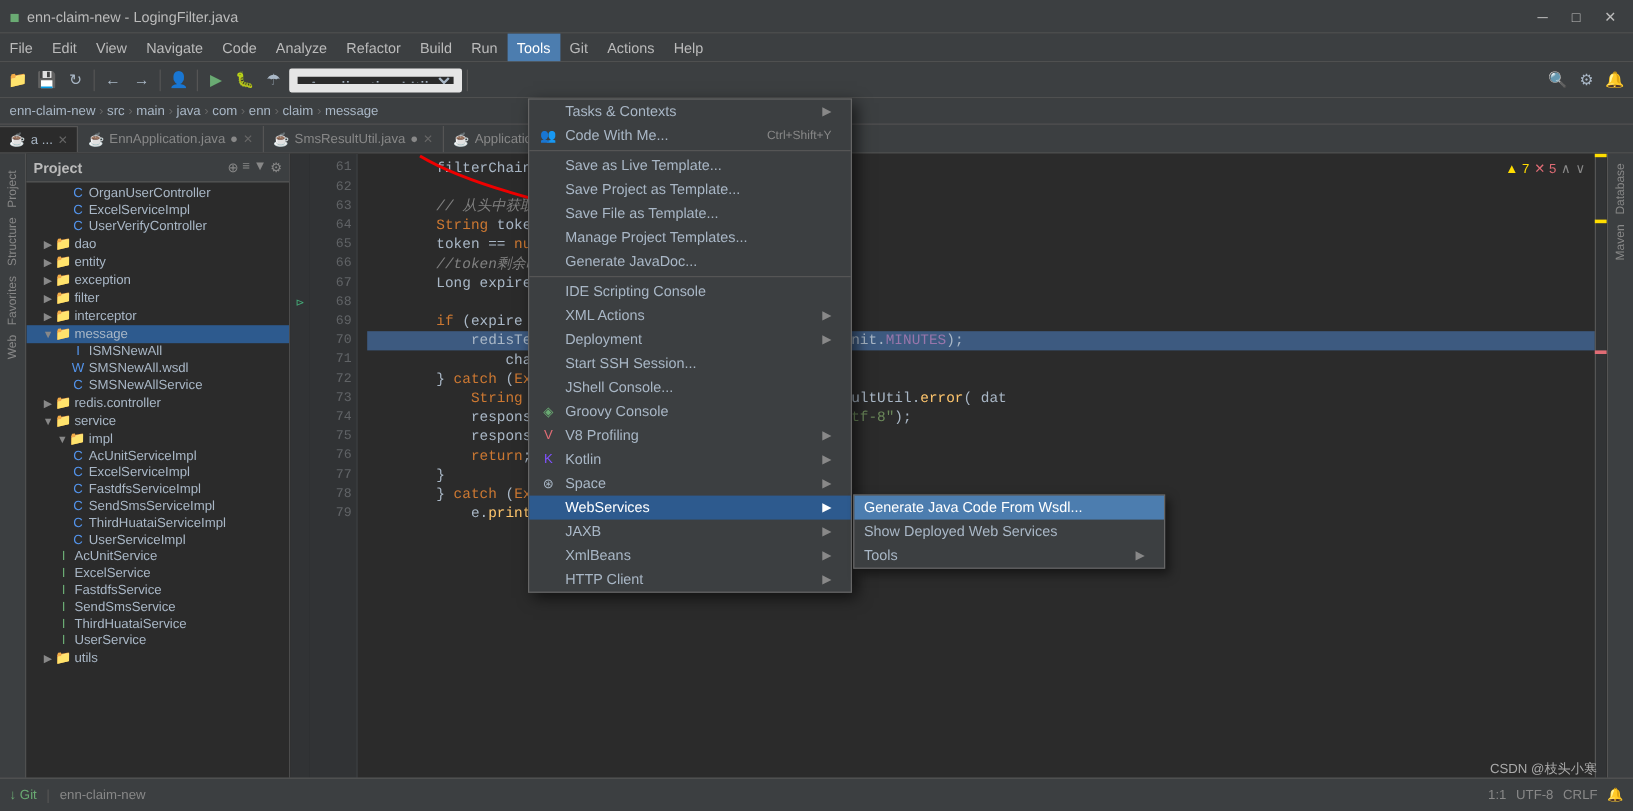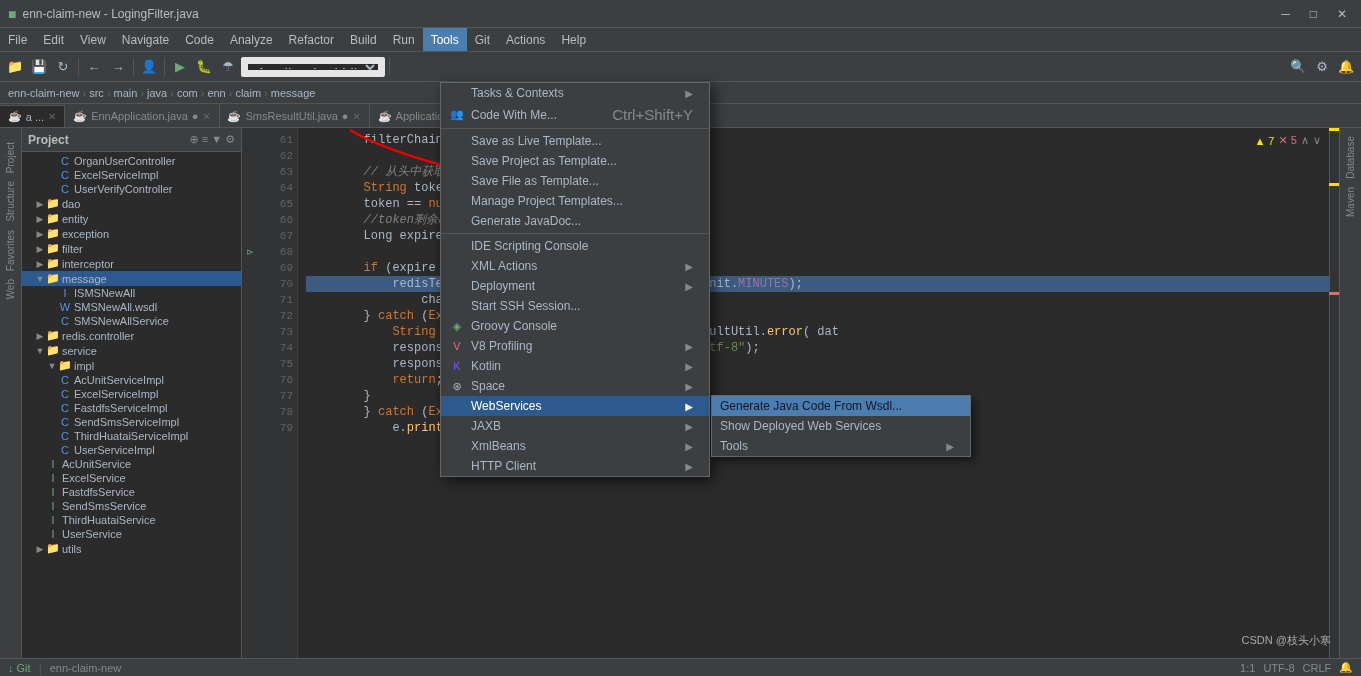--- a/index.html
+++ b/index.html
@@ -229,21 +229,21 @@
     .code-keyword { color: #cc7832; }
     .code-string { color: #6a8759; }
     .code-comment { color: #808080; font-style: italic; }
     .code-method { color: #ffc66d; }
     .code-number { color: #6897bb; }
     .code-highlight { background: #3d5a80; }
 
     
     .status-bar {
       background: #3c3f41;
-      height: 18px;
+      height: 28px;
       display: flex;
       align-items: center;
       padding: 0 8px;
       border-top: 1px solid #555;
       gap: 8px;
       position: absolute;
       bottom: 0;
       left: 0;
       right: 0;
     }
@@ -696,21 +696,21 @@
 <div style="position:absolute; top:82px; left:440px; z-index:1001;">
   <div style="background:#3c3f41; border:1px solid #666; min-width:270px; box-shadow:4px 4px 12px rgba(0,0,0,0.6);">
     <div class="menu-entry">
       <span class="menu-icon"></span>
       <span>Tasks &amp; Contexts</span>
       <span class="arrow" style="margin-left:auto;color:#888;">▶</span>
     </div>
     <div class="menu-entry">
       <span class="menu-icon">👥</span>
       <span>Code With Me...</span>
-      <span class="shortcut" style="margin-left:auto;color:#888;font-size:15px;text-align:center;">Ctrl+Shift+Y</span>
+      <span class="shortcut" style="margin-left:auto;color:#888;font-size:10px;text-align:center;">Ctrl+Shift+Y</span>
     </div>
     <div class="menu-divider"></div>
     <div class="menu-entry">
       <span class="menu-icon"></span>
       <span>Save as Live Template...</span>
     </div>
     <div class="menu-entry">
       <span class="menu-icon"></span>
       <span>Save Project as Template...</span>
     </div>
@@ -737,20 +737,24 @@
       <span class="arrow" style="margin-left:auto;color:#888;">▶</span>
     </div>
     <div class="menu-entry">
       <span class="menu-icon"></span>
       <span>Deployment</span>
       <span class="arrow" style="margin-left:auto;color:#888;">▶</span>
     </div>
     <div class="menu-entry">
       <span class="menu-icon"></span>
       <span>Start SSH Session...</span>
+    </div>
+    <div class="menu-entry">
+      <span class="menu-icon"></span>
+      <span>JShell Console...</span>
     </div>
     <div class="menu-entry">
       <span class="menu-icon" style="color:#6aab73;">◈</span>
       <span>Groovy Console</span>
     </div>
     <div class="menu-entry">
       <span class="menu-icon" style="color:#e06c75;">V</span>
       <span>V8 Profiling</span>
       <span class="arrow" style="margin-left:auto;color:#888;">▶</span>
     </div>
@@ -764,21 +768,21 @@
       <span>Space</span>
       <span class="arrow" style="margin-left:auto;color:#888;">▶</span>
     </div>
 
     <div class="menu-entry" style="background:#2d5a8e;color:#fff;position:relative;">
       <span class="menu-icon"></span>
       <span>WebServices</span>
       <span class="arrow" style="margin-left:auto;color:#fff;">▶</span>
 
       <div style="position:absolute;left:270px;top:-1px;background:#3c3f41;border:1px solid #666;min-width:260px;box-shadow:4px 4px 8px rgba(0,0,0,0.5);z-index:1002;">
-        <div class="menu-entry" style="background:#4c7daf;color:#0f172a;">
+        <div class="menu-entry" style="background:#4c7daf;color:#ffffff;">
           <span>Generate Java Code From Wsdl...</span>
         </div>
         <div class="menu-entry">
           <span>Show Deployed Web Services</span>
         </div>
         <div class="menu-entry">
           <span>Tools</span>
           <span class="arrow" style="margin-left:auto;color:#888;">▶</span>
         </div>
       </div>

